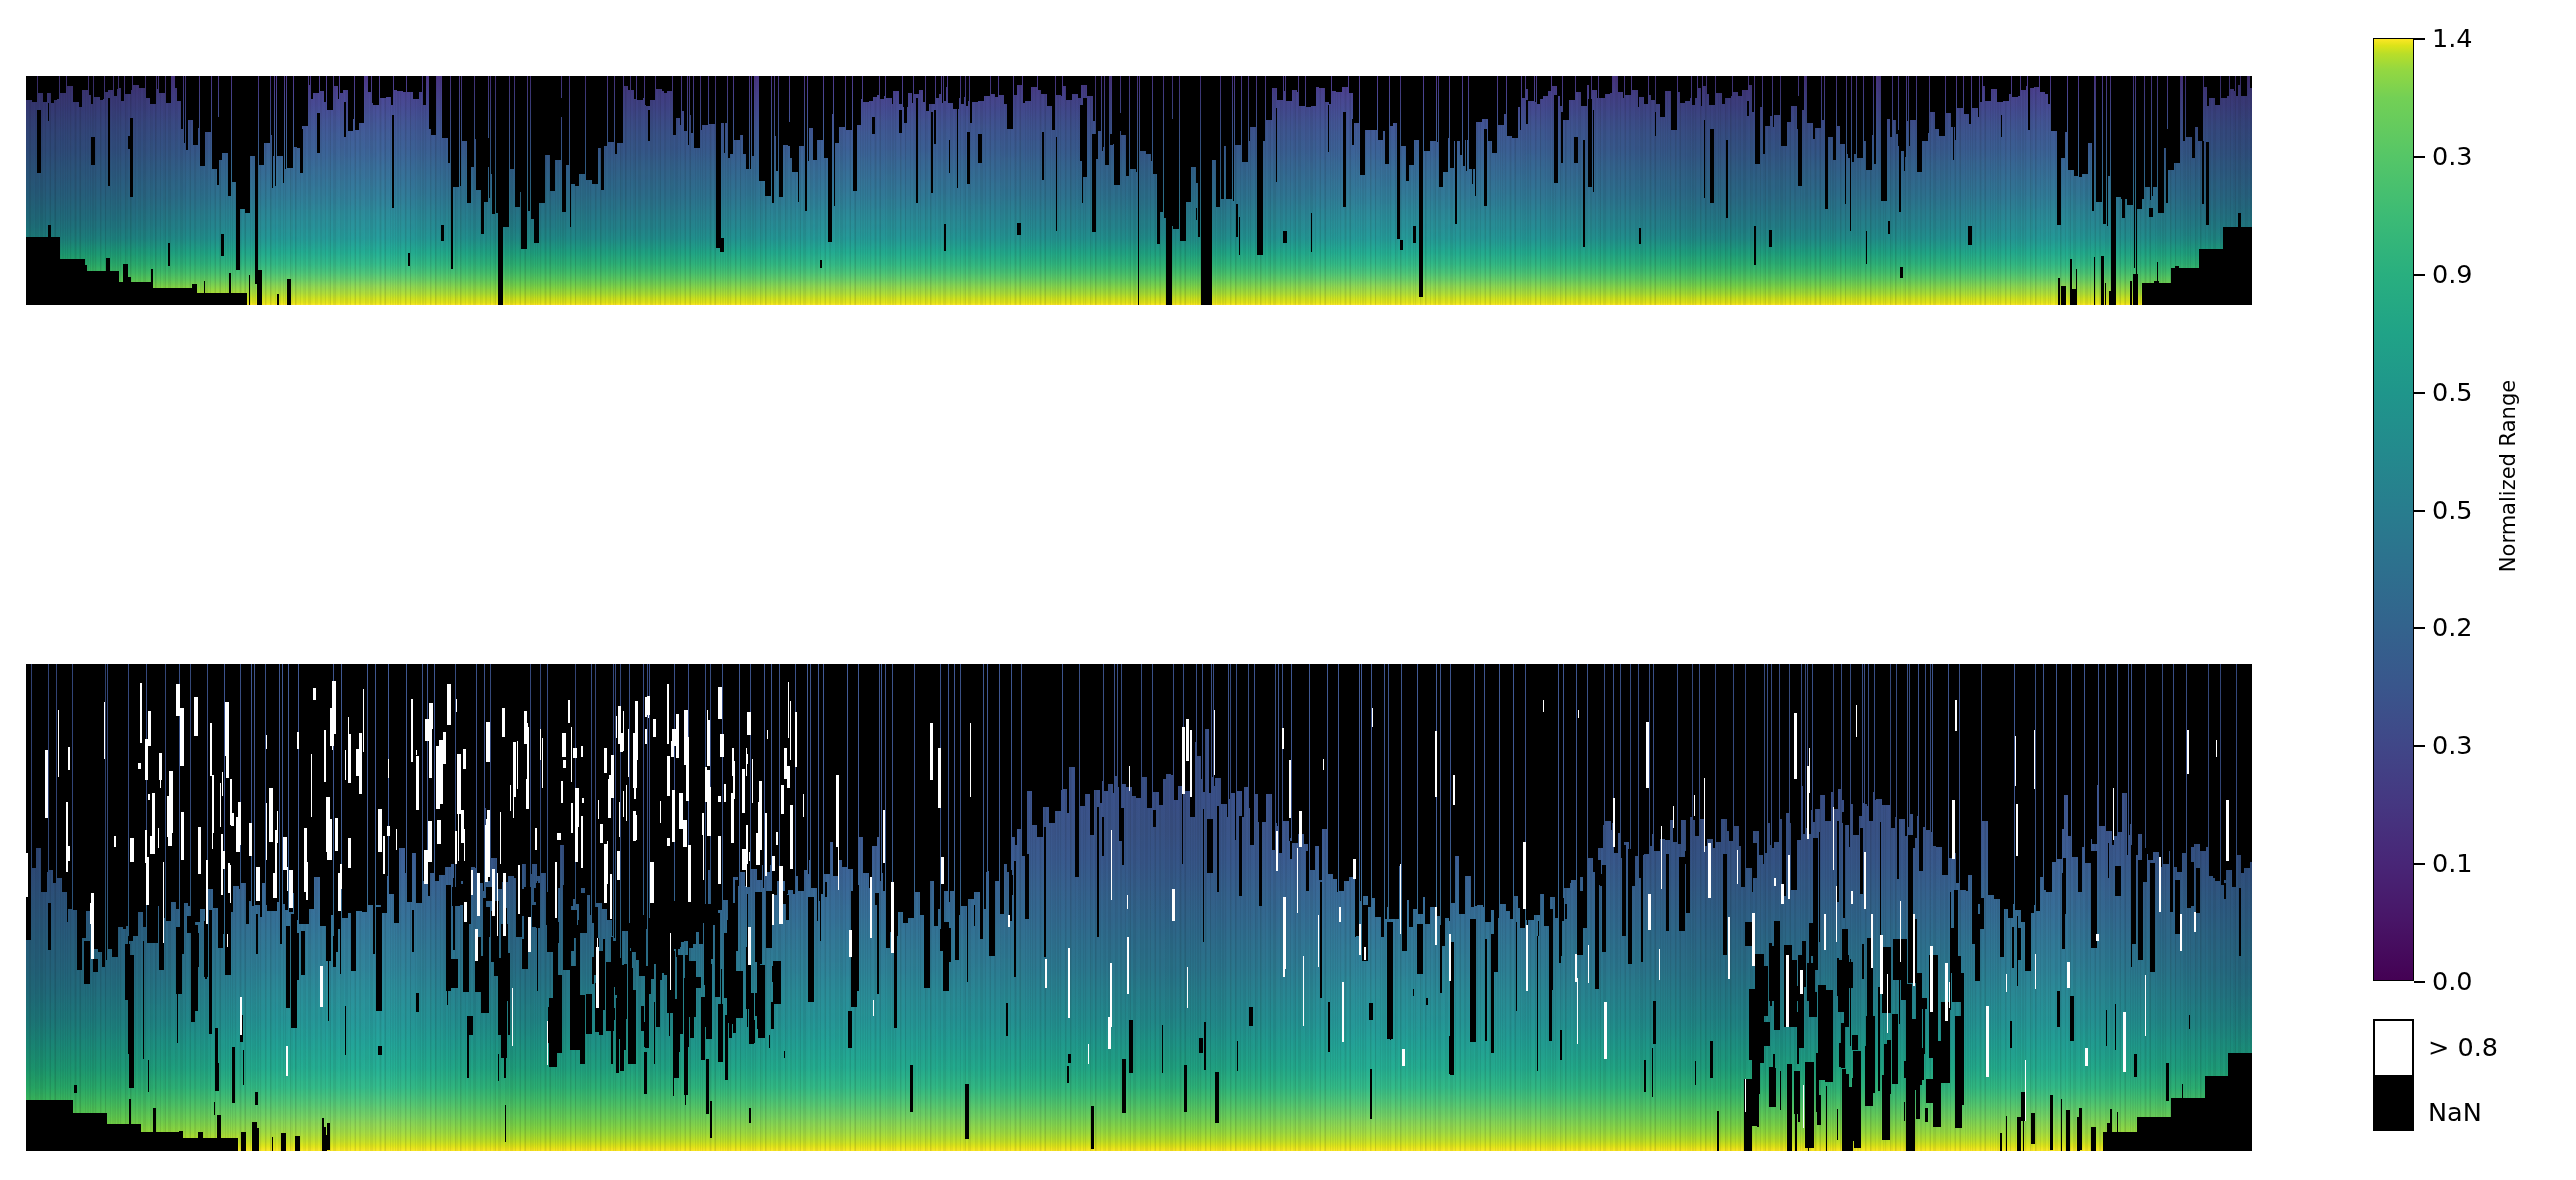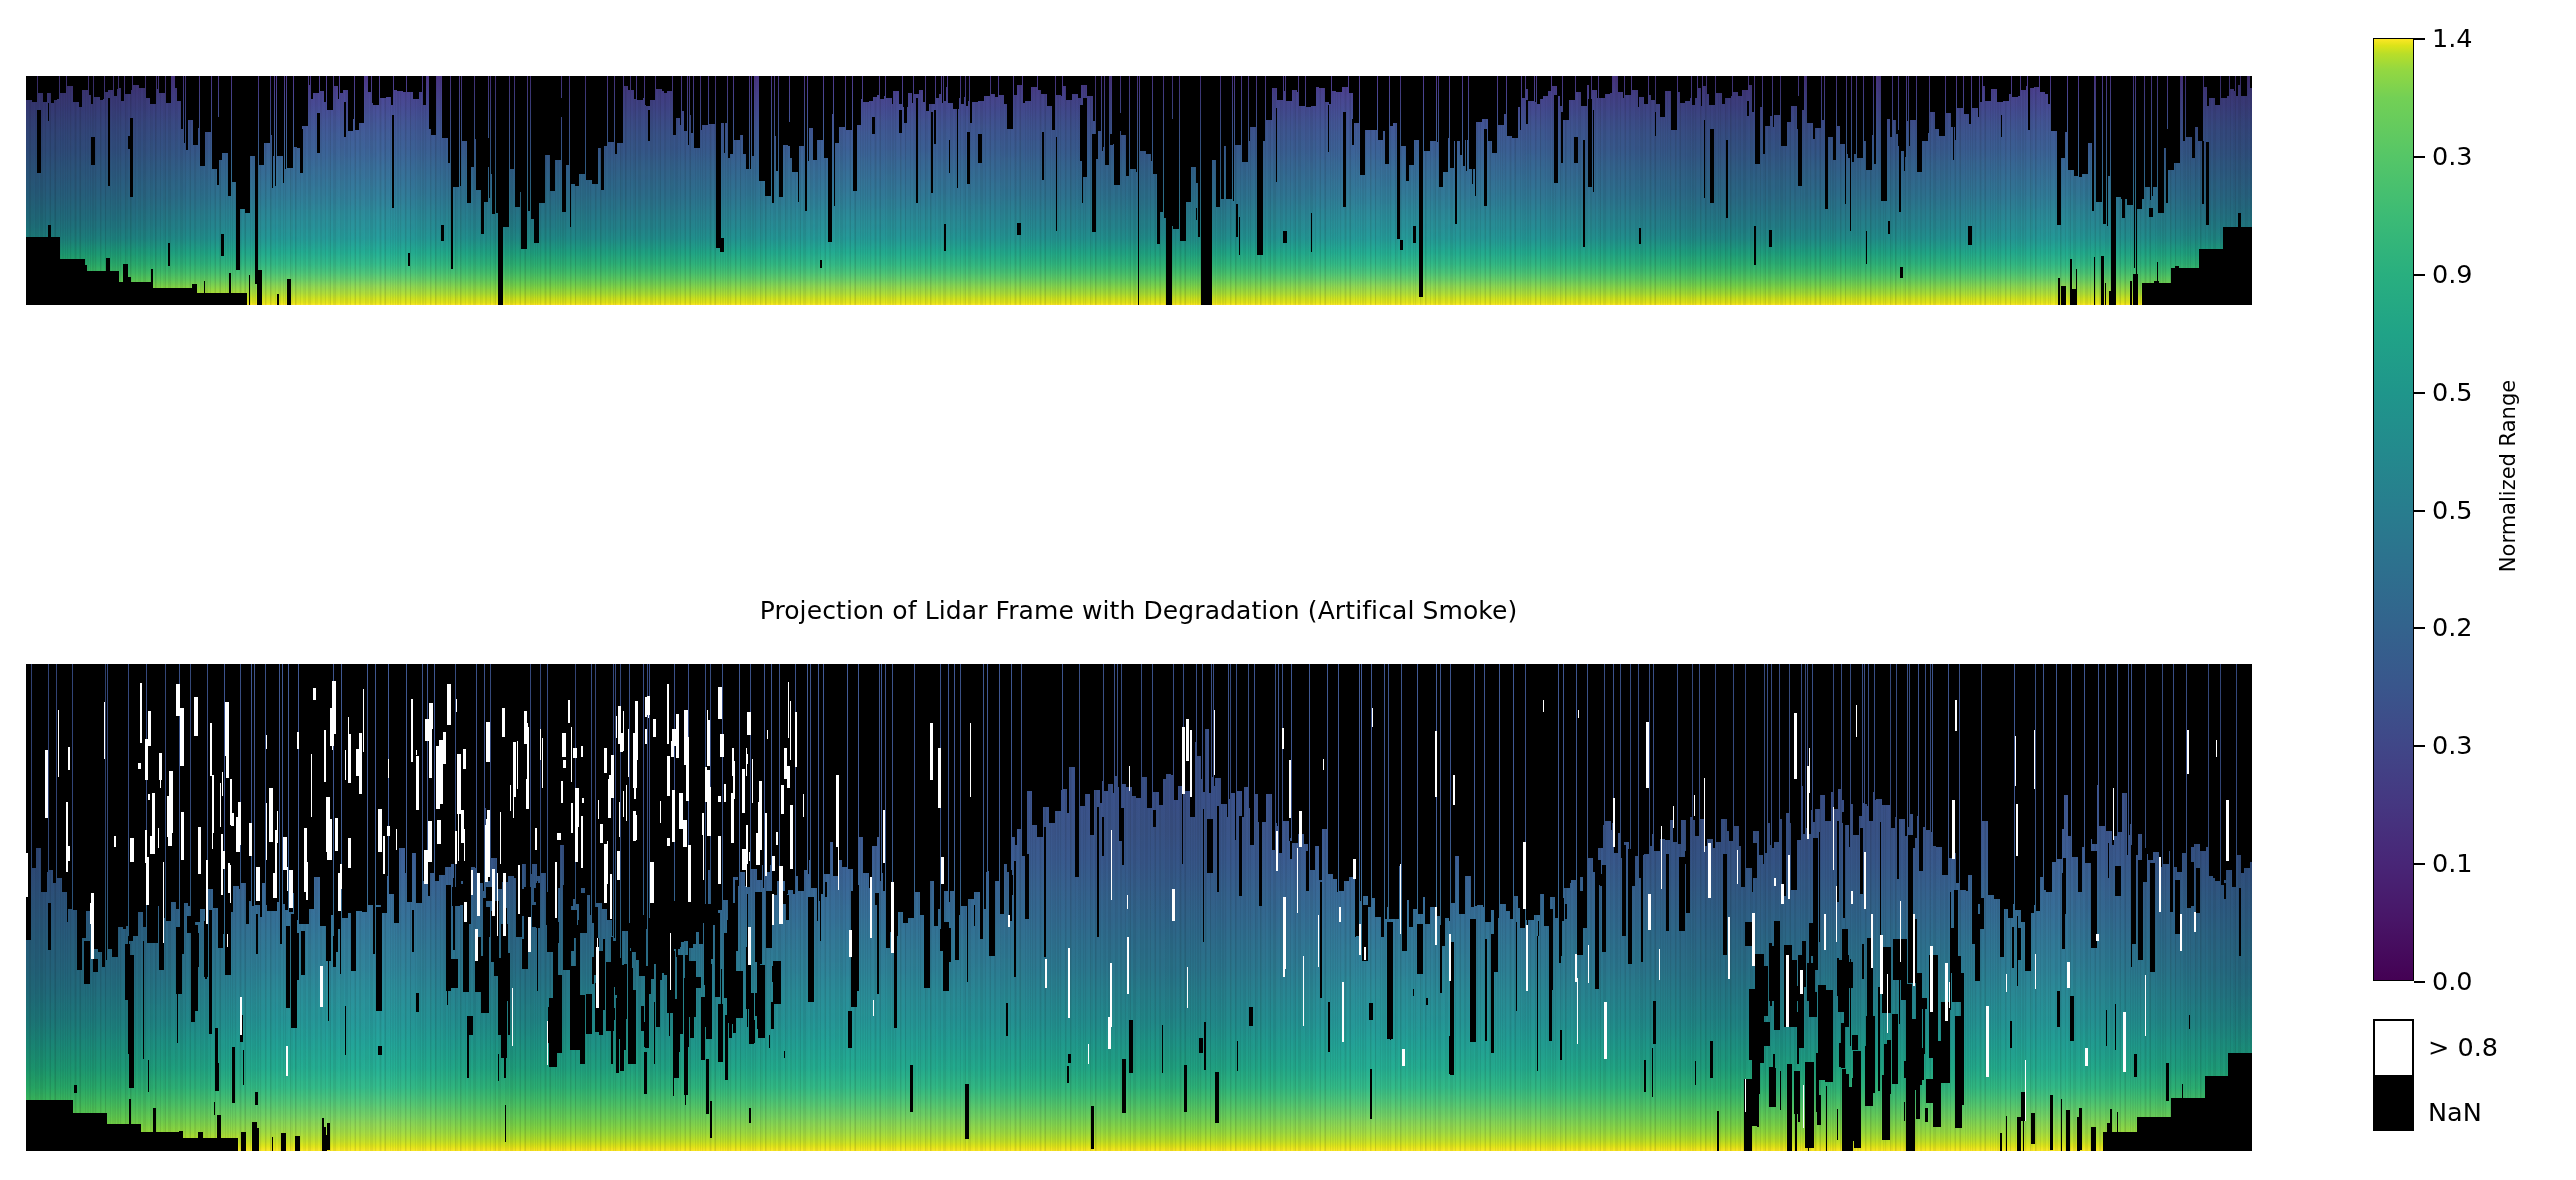--- a/index.html
+++ b/index.html
@@ -800,21 +800,20 @@
         <div class="nan" style="left: 2183px; top: 209px; width: 3.4px; height: 20px;"></div>
         <div class="nan" style="left: 2104px; top: 205px; width: 2.5px; height: 24px;"></div>
         <div class="nan" style="left: 2131px; top: 186px; width: 1.7px; height: 43px;"></div>
         <div class="nan" style="left: 2075px; top: 180px; width: 3.4px; height: 49px;"></div>
         <div class="nan" style="left: 2044px; top: 183px; width: 2.5px; height: 46px;"></div>
         <div class="nan" style="left: 2083px; top: 215px; width: 5.1px; height: 14.4px;"></div>
         <div class="nan" style="left: 2079px; top: 207px; width: 1.7px; height: 22px;"></div>
       </div>
   </div>
 
-  <div class="panel-title" id="title-2">Projection of Lidar Frame with Degradation (Artifical Smoke)</div>
 
   <div class="panel" id="panel-2">
     <div class="layer viridis-2"></div>
     <div class="layer depthmod"></div>
     <div class="layer stripes"></div>
     <div class="layer stripes-fine"></div>
 
     <div id="nan-layer-2">
         <div class="nan" style="left: 0px; top: 0px; width: 1.7px; height: 201px;"></div>
         <div class="nan" style="left: 1.7px; top: 0px; width: 4.2px; height: 211px;"></div>

